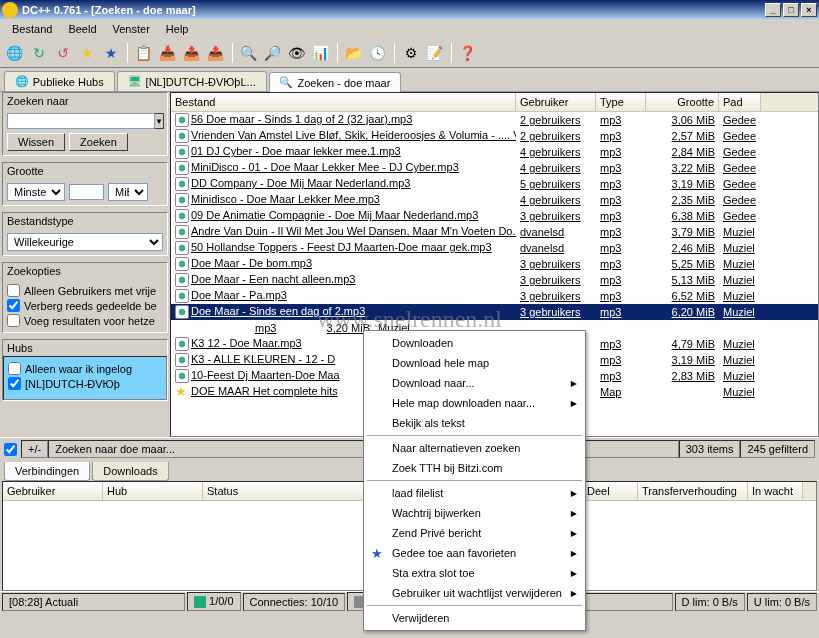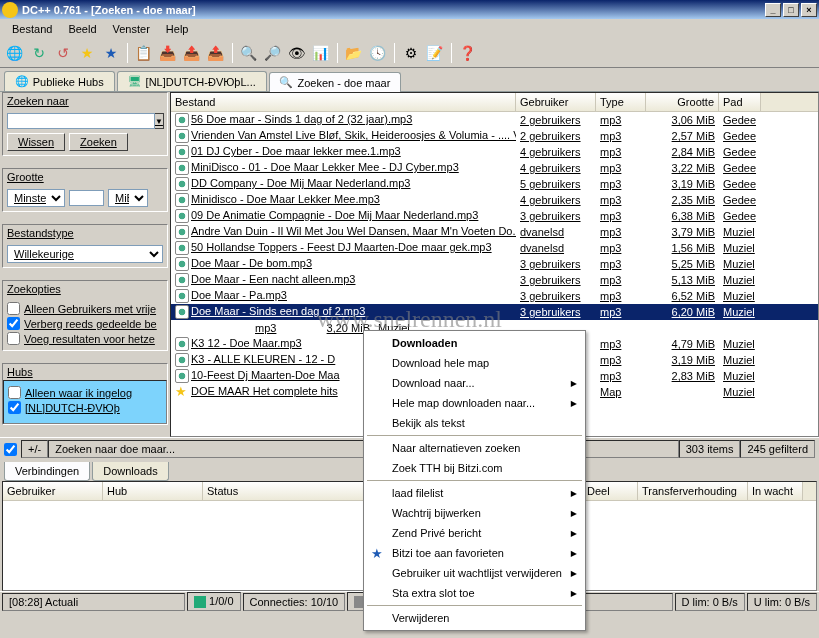--- a/index.html
+++ b/index.html
@@ -22,21 +22,21 @@
 .tbsep { width:1px; height:20px; background:#808080; margin:0 3px; border-right:1px solid #fff; }
 
 
 .tabbar { height:24px; display:flex; align-items:flex-end; padding:0 4px; border-bottom:1px solid #919b9c; background:#d4d0c8; }
 .tab { padding:3px 10px; border:1px solid #919b9c; border-bottom:none; margin-right:2px; background:#ece9d8; display:flex; align-items:center; gap:4px; border-radius:3px 3px 0 0; }
 .tab.active { background:#fcfcfe; position:relative; top:1px; }
 
 
 .main { display:flex; height:345px; }
 .sidebar { width:170px; background:#d4d0c8; padding:0; overflow:hidden; }
-.panel { border:1px solid #808080; border-right-color:#fff; border-bottom-color:#fff; margin:0 2px 12px;text-decoration:underline; }
+.panel { border:1px solid #808080; border-right-color:#fff; border-bottom-color:#fff; margin:0 2px 6px; }
 .panel-hdr { background:#d4d0c8; padding:2px 4px; font-size:11px; }
 .panel-body { padding:4px; display:flex; flex-wrap:wrap; gap:4px; align-items:center; }
 .btn { background:#d4d0c8; border:1px solid #fff; border-right-color:#404040; border-bottom-color:#404040; padding:2px 10px; font-size:11px; }
 select,input[type=text] { border:1px solid #7f9db9; background:#fff; font-size:11px; padding:1px 2px; }
 .combo { display:flex; }
 .combo select,.combo input { flex:1; }
 .dropbtn { width:16px; background:#d4d0c8; border:1px solid #404040; border-left:none; display:flex; align-items:center; justify-content:center; font-size:8px; }
 .chk { display:flex; align-items:center; gap:4px; padding:1px 0; white-space:nowrap; overflow:hidden; }
 .chk input { margin:0; }
 
@@ -48,21 +48,21 @@
 .lvrow.sel { background:#0a246a; color:#fff; }
 .lvcell { padding:0 4px; overflow:hidden; white-space:nowrap; text-overflow:clip; }
 .fico { width:14px; height:14px; display:inline-block; margin-right:2px; vertical-align:middle; }
 .fico-music { background:radial-gradient(circle,#4a8 40%,#fff 42%); border:1px solid #888; border-radius:2px; }
 .fico-star { color:#f5c518; font-size:13px; line-height:14px; }
 .c1{width:345px}.c2{width:80px}.c3{width:50px}.c4{width:73px;text-align:right}.c5{width:42px}
 
 
 .ctxmenu { position:absolute; left:363px; top:330px; width:223px; background:#fff; border:1px solid #808080; box-shadow:2px 2px 3px rgba(0,0,0,.3); z-index:100; padding:2px; }
 .ctxmenu .mi { padding:4px 20px 4px 26px; display:flex; align-items:center; position:relative; }
-.ctxmenu .mi.bold { font-weight:bold; }
+.ctxmenu .mi.bold { font-weight:normal; }
 .ctxmenu .mi.sub::after { content:"▶"; position:absolute; right:6px; font-size:8px; }
 .ctxmenu .sep { height:1px; background:#aca899; margin:2px 1px; }
 .ctxmenu .star { position:absolute; left:5px; color:#1e5bb5; font-size:13px; }
 
 
 .sbar { display:flex; align-items:center; padding:2px 4px; border-top:1px solid #fff; }
 .sbar-item { padding:2px 6px; border:1px inset #808080; background:#d4d0c8; }
 
 
 .bottomtabs { display:flex; padding:2px 4px 0; }
@@ -260,21 +260,21 @@
           <div class="lvcell c1"><span class="fico fico-music"></span>Andre Van Duin - Il Wil Met Jou Wel Dansen, Maar M'n Voeten Do...</div>
           <div class="lvcell c2">dvanelsd</div>
           <div class="lvcell c3">mp3</div>
           <div class="lvcell c4">3,79 MiB</div>
           <div class="lvcell c5">Muziel</div>
         </div>
         <div class="lvrow">
           <div class="lvcell c1"><span class="fico fico-music"></span>50 Hollandse Toppers - Feest DJ Maarten-Doe maar gek.mp3</div>
           <div class="lvcell c2">dvanelsd</div>
           <div class="lvcell c3">mp3</div>
-          <div class="lvcell c4">1,56 MiB</div>
+          <div class="lvcell c4">2,46 MiB</div>
           <div class="lvcell c5">Muziel</div>
         </div>
         <div class="lvrow">
           <div class="lvcell c1"><span class="fico fico-music"></span>Doe Maar - De bom.mp3</div>
           <div class="lvcell c2">3 gebruikers</div>
           <div class="lvcell c3">mp3</div>
           <div class="lvcell c4">5,25 MiB</div>
           <div class="lvcell c5">Muziel</div>
         </div>
         <div class="lvrow">
@@ -344,24 +344,24 @@
   <div class="mi">Bekijk als tekst</div>
   <div class="sep"></div>
   <div class="mi">Naar alternatieven zoeken</div>
   <div class="mi">Zoek TTH bij Bitzi.com</div>
   <div class="sep"></div>
   <div class="mi sub">laad filelist</div>
   <div class="mi sub">Wachtrij bijwerken</div>
   <div class="mi sub">Zend Privé bericht</div>
   <div class="mi sub">
       <span class="star">★</span>
-      <span>Bitzi toe aan favorieten</span>
-    </div>
+      <span>Gedee toe aan favorieten</span>
+    </div>
+  <div class="mi sub">Sta extra slot toe</div>
   <div class="mi sub">Gebruiker uit wachtlijst verwijderen</div>
-  <div class="mi sub">Sta extra slot toe</div>
   <div class="sep"></div>
   <div class="mi">Verwijderen</div>
 </div>
 
 <div class="sbar">
   <input type="checkbox" checked="" style="margin-right: 4px;">
   <span class="sbar-item">+/-</span>
   <span class="sbar-item" style="flex:1">Zoeken naar doe maar...</span>
   <span class="sbar-item">303 items</span>
   <span class="sbar-item">245 gefilterd</span>

